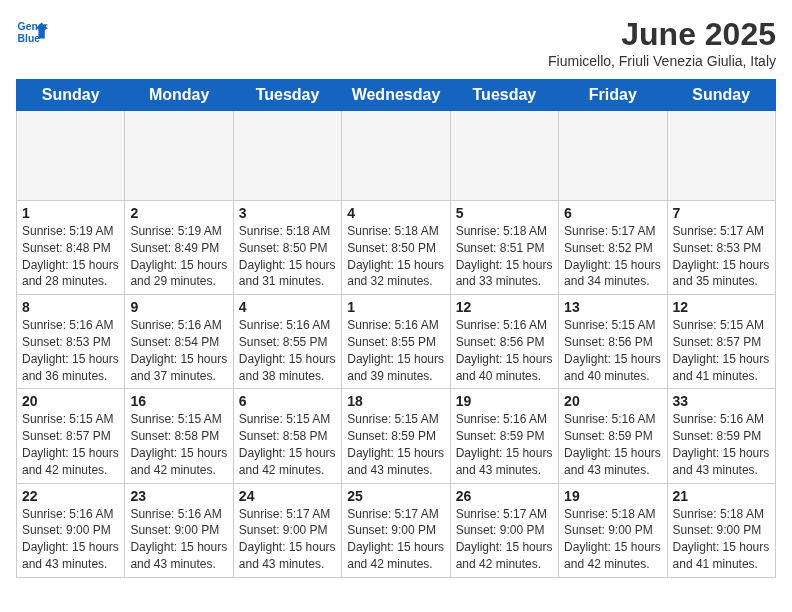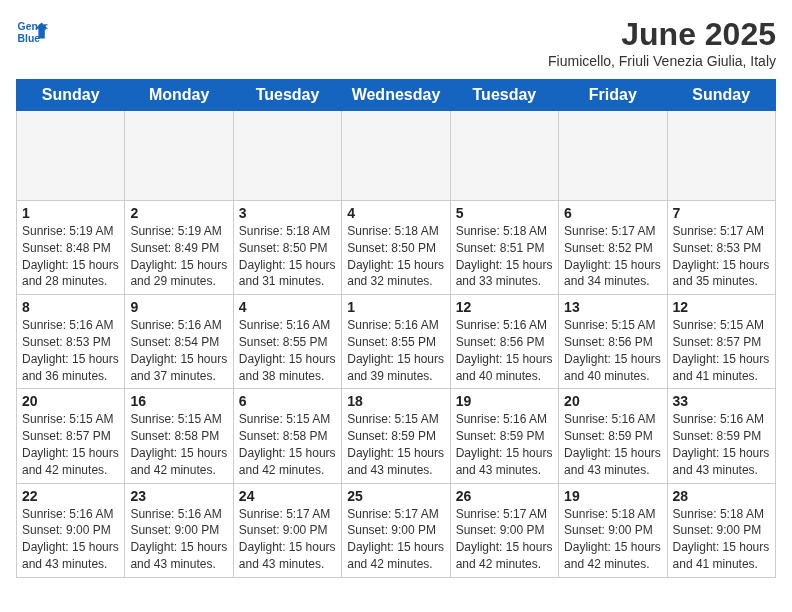--- a/index.html
+++ b/index.html
@@ -226,18 +226,18 @@
         </td>
         <td>
           <span class="day-num">26</span>
           <div class="day-info">Sunrise: 5:17 AM<br>Sunset: 9:00 PM<br>Daylight: 15 hours and 42 minutes.</div>
         </td>
         <td>
           <span class="day-num">19</span>
           <div class="day-info">Sunrise: 5:18 AM<br>Sunset: 9:00 PM<br>Daylight: 15 hours and 42 minutes.</div>
         </td>
         <td>
-          <span class="day-num">28</span>
+          <span class="day-num">21</span>
           <div class="day-info">Sunrise: 5:18 AM<br>Sunset: 9:00 PM<br>Daylight: 15 hours and 41 minutes.</div>
         </td>
       </tr>
     </tbody>
 </table>
 
 </body></html>

